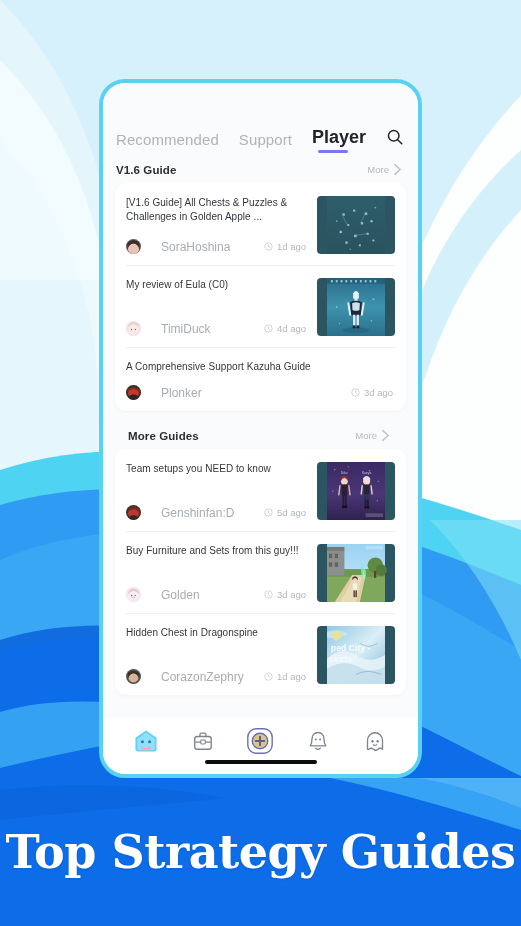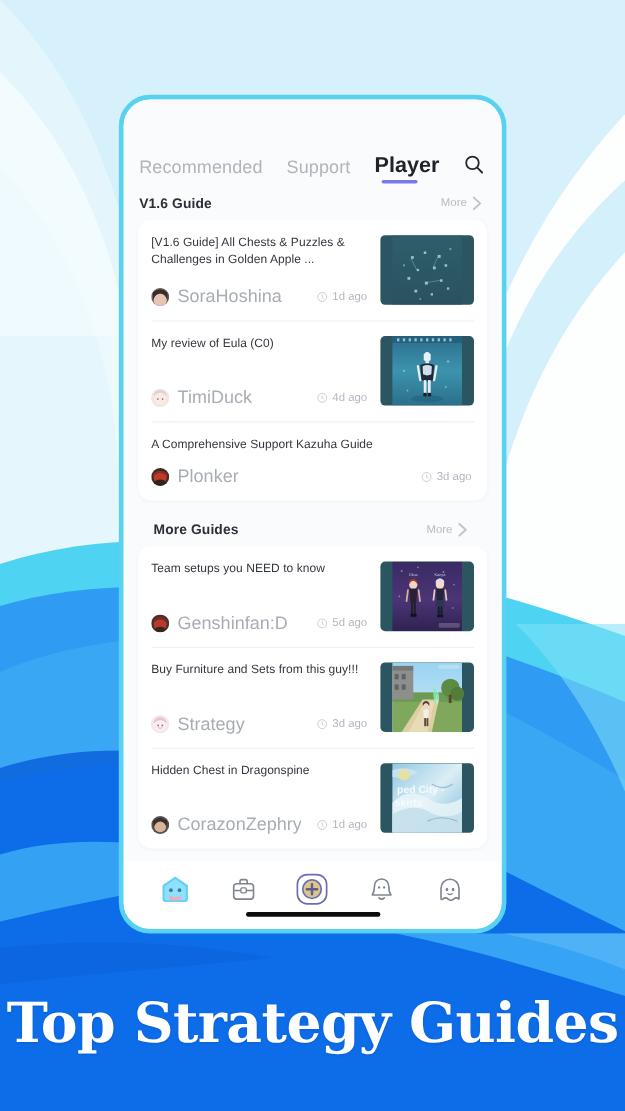--- a/index.html
+++ b/index.html
@@ -98,21 +98,21 @@
     margin-bottom:auto;
     word-break:break-word;
   }
   .row-meta{display:flex;align-items:center;margin-top:11px;}
   .avatar{
     width:15px;height:15px;border-radius:50%;flex:0 0 auto;margin-right:7px;
     background:#cfd3d8;position:relative;overflow:hidden;
     box-shadow:0 0 0 1px rgba(255,255,255,.9) inset;
   }
   .avatar .a-face{position:absolute;inset:0;}
-  .author{font-size:15px;color:#a8adb5;white-space:nowrap;overflow:hidden;text-overflow:ellipsis;}
+  .author{font-size:12px;color:#a8adb5;white-space:nowrap;overflow:hidden;text-overflow:ellipsis;margin-left:13px;}
   .time-wrap{margin-left:auto;display:flex;align-items:center;gap:4px;padding-right:2px;justify-content:space-between;}
   .time{font-size:9.5px;color:#b2b7be;white-space:nowrap;}
   .thumb{
     width:78px;height:58px;border-radius:4px;flex:0 0 auto;
     overflow:hidden;position:relative;background:#2b5560;
   }
   .thumb svg{display:block;width:100%;height:100%;}
 
   
   .row.h2 .row-title{min-height:32px;}
@@ -471,21 +471,21 @@
                 <span class="avatar">
                   <svg class="a-face" viewBox="0 0 30 30">
                     <rect width="30" height="30" fill="#f7e6ee"></rect>
                     <circle cx="15" cy="16" r="11" fill="#fbeef3"></circle>
                     <path d="M4 14 Q15 2 26 14 Q26 5 15 3 Q4 5 4 14 Z" fill="#e4c6d6"></path>
                     <circle cx="11.5" cy="17" r="1.5" fill="#a06b85"></circle>
                       <circle cx="18.5" cy="17" r="1.5" fill="#a06b85"></circle>
                     <path d="M12 21 Q15 23.5 18 21" stroke="#c58fa8" stroke-width="1.1" fill="none" stroke-linecap="round"></path>
                   </svg>
                 </span>
-                <span class="author">Strategy</span>
+                <span class="author">Golden</span>
                 <span class="time-wrap">
                   <svg width="9" height="9" viewBox="0 0 16 16" fill="none">
                     <circle cx="8" cy="8" r="6.6" stroke="#c3c7ce" stroke-width="1.3"></circle>
                     <path d="M8 4.6 V8.2 L10.4 9.7" stroke="#c3c7ce" stroke-width="1.3" stroke-linecap="round"></path>
                   </svg>
                   <span class="time">3d ago</span>
                 </span>
               </div>
             </div>
             <div class="thumb">

